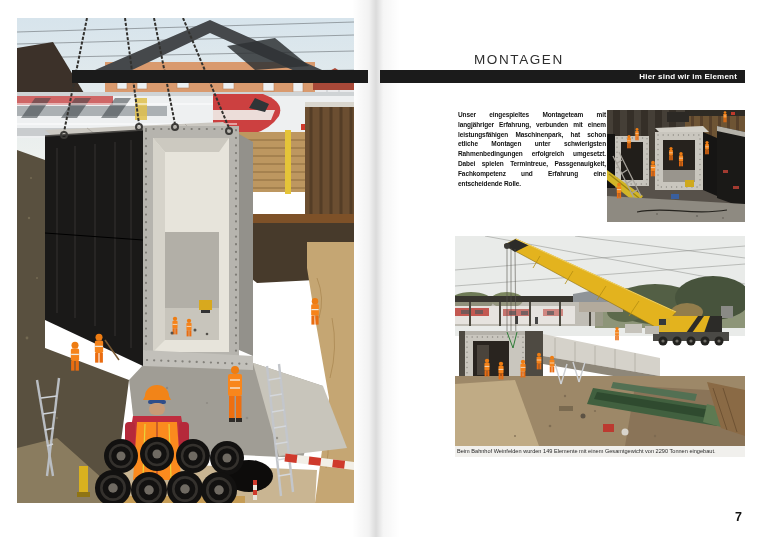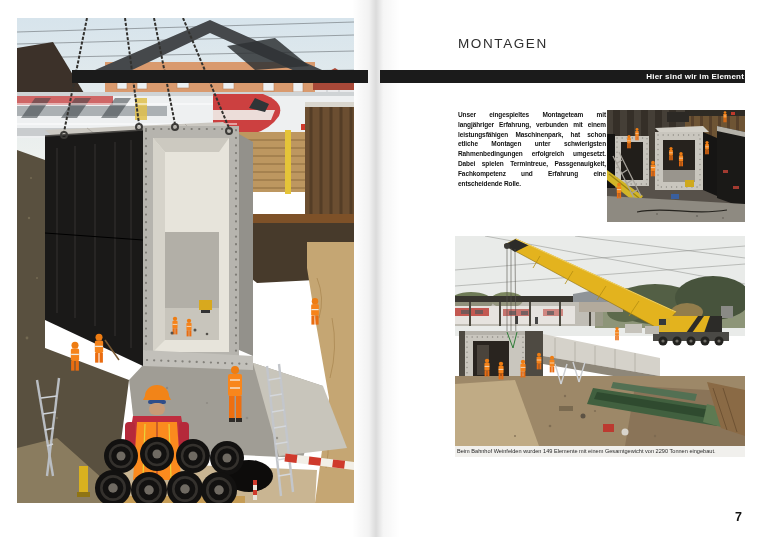--- a/index.html
+++ b/index.html
@@ -14,25 +14,25 @@
   }
   figure{margin:0;padding:0;}
   .photo-left{position:absolute;left:17px;top:18px;width:337px;height:485px;}
   .photo-small{position:absolute;left:607px;top:110px;width:138px;height:112px;}
   .photo-big{position:absolute;left:455px;top:236px;width:290px;height:210px;}
   .photo-left svg,.photo-small svg,.photo-big svg{display:block;width:100%;height:100%;}
   .bar{position:absolute;top:70px;height:13px;background:#1b1b1b;}
   .bar-left{left:72px;width:296px;}
   .bar-right{
     left:380px;width:365px;display:flex;align-items:center;justify-content:flex-end;
-    box-sizing:border-box;padding-right:1px;
+    box-sizing:border-box;padding-right:8px;
   }
   .bar-right span{color:#ffffff;font-size:8px;font-weight:bold;letter-spacing:0.2px;white-space:nowrap;}
   .title{
-    position:absolute;left:458px;top:36px;margin:0;
+    position:absolute;left:458px;top:36px;margin:16px;
     font-size:13.5px;font-weight:400;letter-spacing:1.6px;color:#2e2e2e;
   }
   .intro{
     position:absolute;left:458px;top:110px;width:148px;margin:0;
     font-size:6.5px;font-weight:bold;line-height:9.8px;letter-spacing:-0.1px;
     text-align:justify;color:#121212;
   }
   .caption{
     position:absolute;left:455px;top:446px;width:290px;height:11px;
     background:#f1f0ed;box-sizing:border-box;padding-left:2px;

